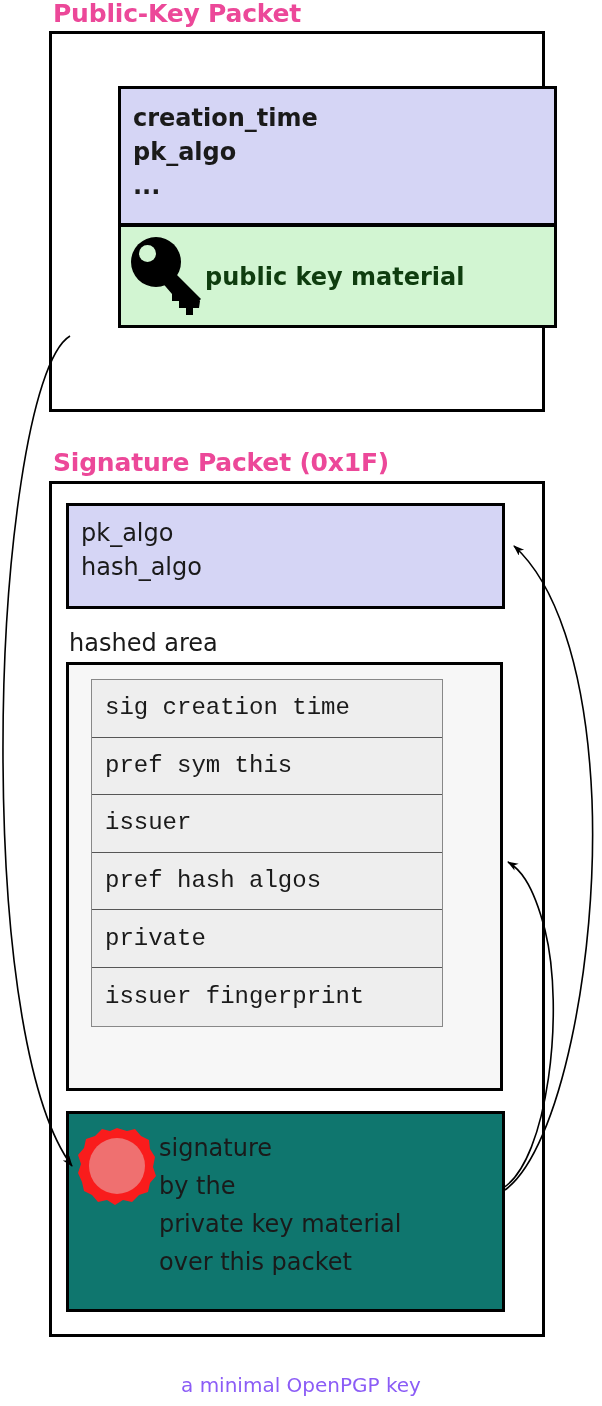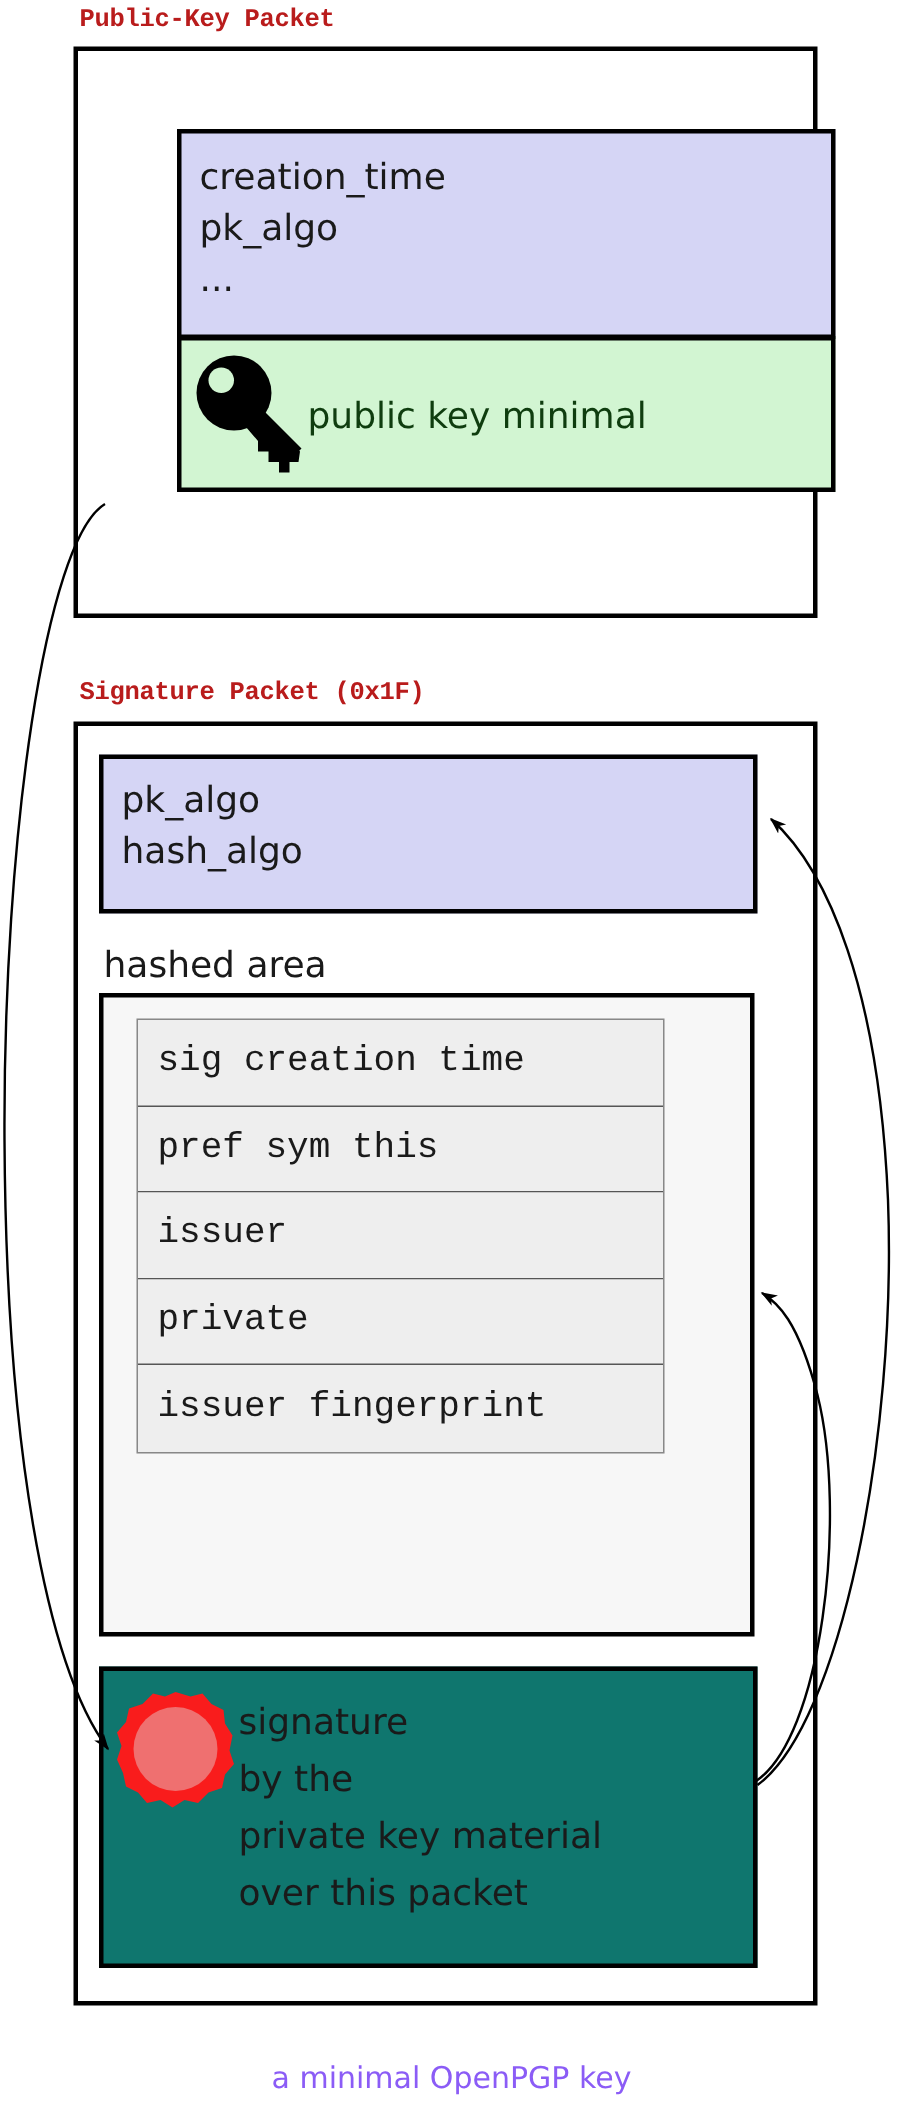--- a/index.html
+++ b/index.html
@@ -20,38 +20,37 @@
     position: absolute;
     left: 0; top: 0;
     width: 602px;
     height: 1406px;
   }
 
   
   .section-title {
     position: absolute;
     font-weight: bold;
-    font-size: 17px;
+    font-size: 25px;
     line-height: 30px;
     letter-spacing: -0.2px;
-    color: #b91c1c;
+    color: #ec4899;
     white-space: nowrap;
-    font-family: Liberation Mono, monospace;
   }
   #pk-title { left: 53px; top: -1px; }
   #sig-title { left: 53px; top: 448px; }
 
   
   .packet-frame {
     position: absolute;
     border: 3px solid #000000;
     background: #ffffff;
     box-sizing: border-box;
   }
-  #pk-packet  { left: 49px; top: 31px;  width: 496px; height: 381px; }
+  #pk-packet  { left: 49px; top: 31px;  width: 496px; height: 381px; font-weight: bold; }
   #sig-packet { left: 49px; top: 481px; width: 496px; height: 856px; }
 
   
   .field-box {
     position: absolute;
     box-sizing: border-box;
     border: 3px solid #000000;
   }
   .field-text {
     font-size: 24px;
@@ -197,21 +196,21 @@
     <div class="field-box" id="pk-material">
       <svg class="key-icon" viewBox="0 0 80 86">
         <g fill="#000000">
           <circle cx="27" cy="27" r="25"></circle>
           <circle cx="18.5" cy="18.5" r="8.5" fill="#d2f5d2"></circle>
           <path d="M40 34 L71 66 L70 73 L64 73 L64 80 L57 80 L57 73
                    L50 73 L50 66 L43 66 L43 59 L31 45 Z"></path>
           <path d="M38 30 L72 64 L67 69 L33 35 Z"></path>
         </g>
       </svg>
-      <div class="field-text">public key minimal</div>
+      <div class="field-text">public key material</div>
     </div>
 
   </div>
 
   <div class="section-title" id="sig-title">Signature Packet (0x1F)</div>
 
   <div class="packet-frame" id="sig-packet">
   </div>
 
   <div class="field-box" id="sig-header">
@@ -224,20 +223,23 @@
   <div id="hashed-area-box">
     <div id="subpacket-list">
       <div class="subpacket-row">
         <span>sig creation time</span>
       </div>
       <div class="subpacket-row">
         <span>pref sym this</span>
       </div>
       <div class="subpacket-row">
         <span>issuer</span>
+      </div>
+      <div class="subpacket-row">
+        <span>pref hash algos</span>
       </div>
       <div class="subpacket-row">
         <span>private</span>
       </div>
       <div class="subpacket-row">
         <span>issuer fingerprint</span>
       </div>
     </div>
   </div>
 

